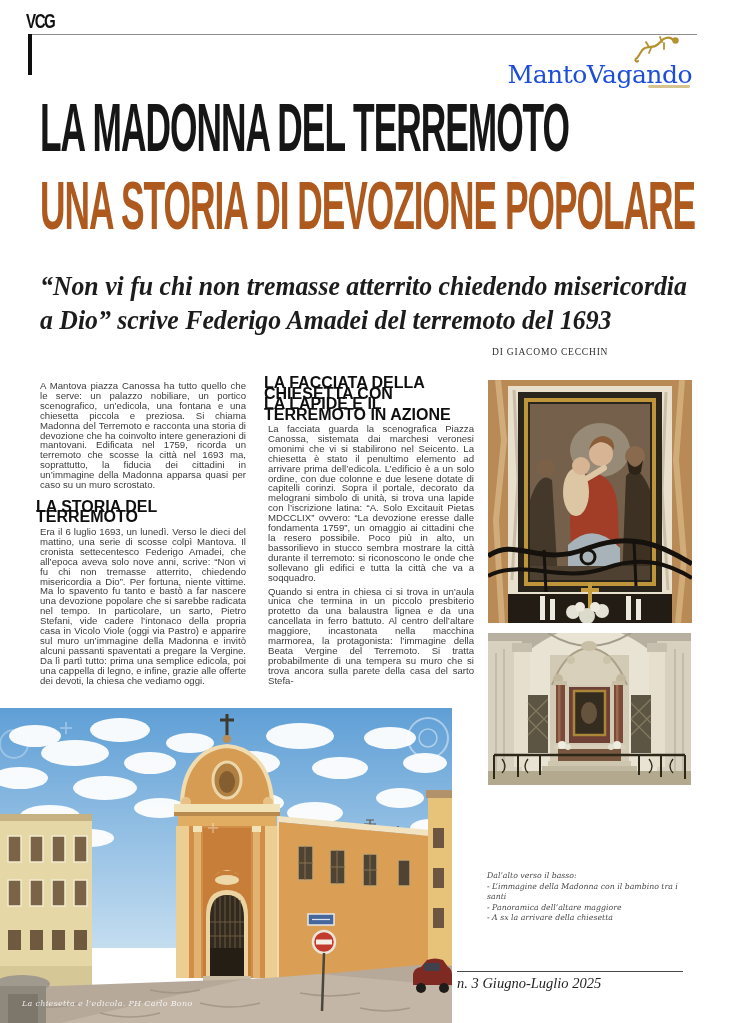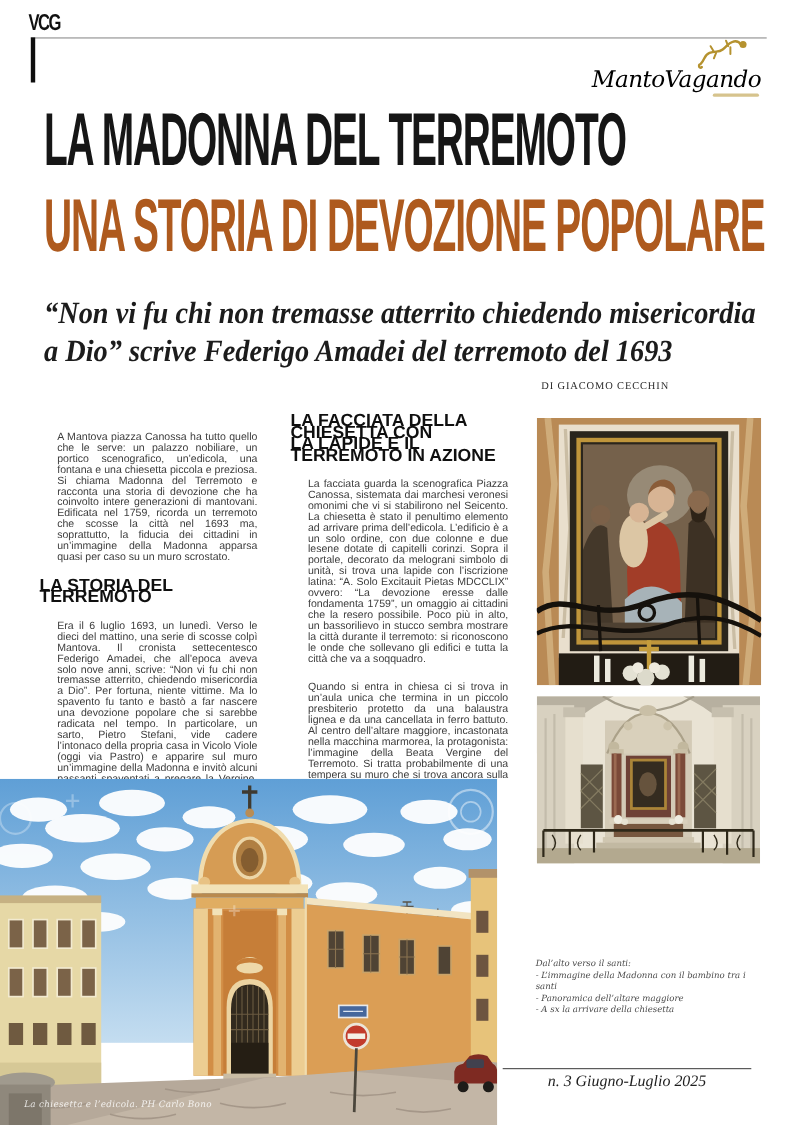--- a/index.html
+++ b/index.html
@@ -6,50 +6,50 @@
   .page{position:relative;width:729px;height:1023px;background:#fff;overflow:hidden;
         font-family:"Liberation Sans",sans-serif;}
   
   .masthead-logo{position:absolute;left:26px;top:9px;font-size:21px;font-weight:bold;
         letter-spacing:-2px;color:#101010;transform:scaleX(.72);transform-origin:0 0;}
   .top-rule{position:absolute;left:28px;top:34px;width:669px;height:1px;background:#8d8d8d;}
   .top-accent-bar{position:absolute;left:28px;top:34px;width:4px;height:41px;background:#0e0e0e;}
   .brand{position:absolute;left:560px;top:36px;width:140px;height:56px;text-align:right;}
   .brand .gecko{position:absolute;right:18px;top:-2px;}
   .brand-name{position:absolute;right:8px;top:24px;font-family:"DejaVu Serif",serif;
-        font-style:italic;font-size:21px;color:#000000;letter-spacing:-.5px;white-space:nowrap;}
+        font-size:25px;color:#1d4ed8;letter-spacing:-.5px;white-space:nowrap;}
   .brand-tagline-mark{position:absolute;right:10px;top:49px;width:42px;height:3px;
         background:#b5922f;opacity:.55;border-radius:2px;}
   
   .headline{position:absolute;left:40px;font-weight:bold;font-size:68px;line-height:68px;
         letter-spacing:-2px;transform:scaleX(.52);transform-origin:0 0;white-space:nowrap;}
   .hl1{top:93px;color:#161616;}
   .hl2{top:171px;color:#AE5A1E;}
   
   .standfirst{position:absolute;left:40px;top:269px;font-family:"Liberation Serif",serif;
         font-style:italic;font-weight:bold;font-size:28px;line-height:34px;color:#1c1c1c;
         transform:scaleX(.92);transform-origin:0 0;white-space:nowrap;}
   .byline{position:absolute;left:492px;top:347px;font-family:"Liberation Serif",serif;
         font-size:9.5px;letter-spacing:.8px;color:#2e2e2e;}
   
   .col{position:absolute;top:377px;width:214px;}
   .col1{left:36px;}
   .col2{left:264px;}
-  .col p{margin:16px;font-size:9.6px;line-height:9.9px;text-align:justify;color:#3c3c3c;
+  .col p{margin:4px;font-size:9.6px;line-height:9.9px;text-align:justify;color:#3c3c3c;
         hyphens:auto;-webkit-hyphens:auto;}
   .col h3{margin:12px 0 2px 0;font-size:16px;line-height:10.5px;font-weight:bold;color:#0f0f0f;}
   .col h3.first{margin-top:1px;}
   
   .photo{position:absolute;display:block;}
   .caption-list{position:absolute;left:487px;top:871px;width:212px;
         font-family:"DejaVu Serif",serif;font-style:italic;font-size:7.8px;
         line-height:10.6px;color:#4a4a4a;}
   
   .footer-rule{position:absolute;left:457px;top:971px;width:226px;height:1px;background:#4a4a4a;}
-  .footer-issue{position:absolute;left:457px;top:975px;width:226px;text-align:center;
+  .footer-issue{position:absolute;left:457px;top:975px;width:226px;text-align:left;
         font-family:"Liberation Serif",serif;font-style:italic;font-size:14.5px;color:#1f1f1f;}
   
   .photo-credit{position:absolute;left:22px;top:999px;font-family:"DejaVu Serif",serif;
         font-style:italic;font-size:8px;color:rgba(255,255,255,.82);letter-spacing:.3px;}
 </style>
 </head>
 <body>
 
 <div class="page">
 
@@ -177,21 +177,21 @@
     <circle cx="123" cy="114" r="3" fill="#e6e2d2"></circle>
     <rect x="60" y="128" width="83" height="5" fill="#cfc6b0"></rect>
     <rect x="54" y="133" width="95" height="5" fill="#c2b9a2"></rect>
     <rect x="0" y="138" width="203" height="14" fill="#b3a98f"></rect>
     <path d="M6,122 H197" stroke="#2e2819" stroke-width="2.5"></path>
     <path d="M6,122 V146 M30,122 V144 M52,121 V142 M151,121 V142 M173,122 V144 M197,122 V146" stroke="#2e2819" stroke-width="2"></path>
     <path d="M14,126 q6,8 0,14 M40,126 q-6,8 0,14 M161,126 q6,8 0,14 M185,126 q-6,8 0,14" stroke="#2e2819" stroke-width="1.3" fill="none"></path>
   </svg>
 
   <div class="caption-list">
-    <div>Dal’alto verso il santi:</div>
+    <div>Dal’alto verso il basso:</div>
     <div>- L’immagine della Madonna con il bambino tra i santi</div>
     <div>- Panoramica dell’altare maggiore</div>
     <div>- A sx la arrivare della chiesetta</div>
   </div>
 
   <svg class="photo" style="left:0;top:708px" width="452" height="315" viewBox="0 0 452 315">
     <defs>
       <linearGradient id="sky" x1="0" y1="0" x2="0" y2="1">
         <stop offset="0" stop-color="#5f9fd6"></stop>
         <stop offset="1" stop-color="#c4ddf0"></stop>

